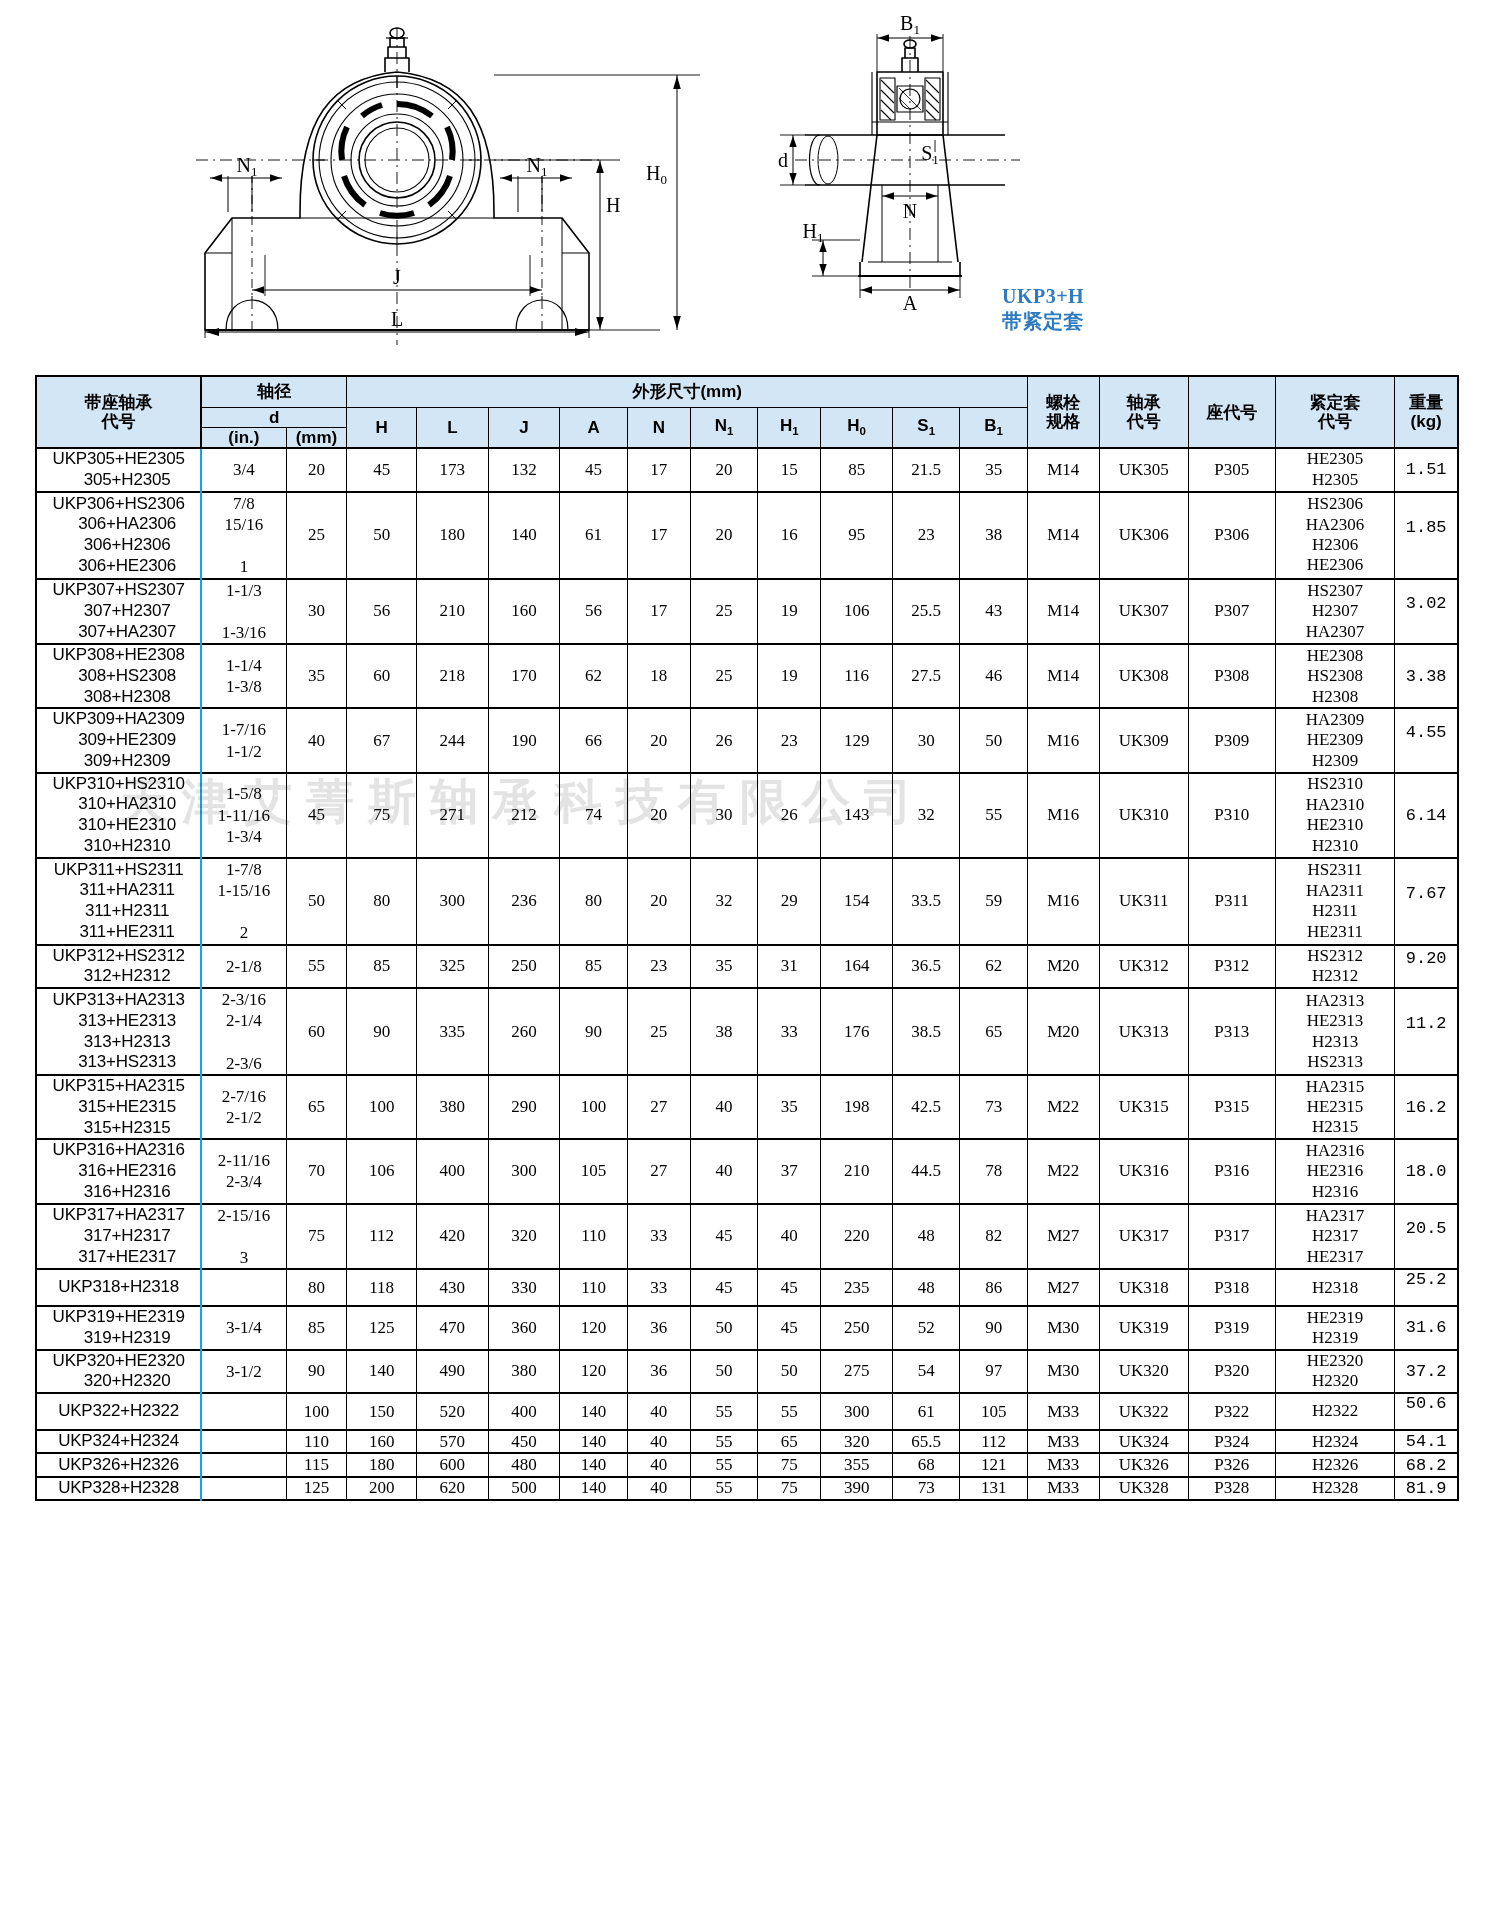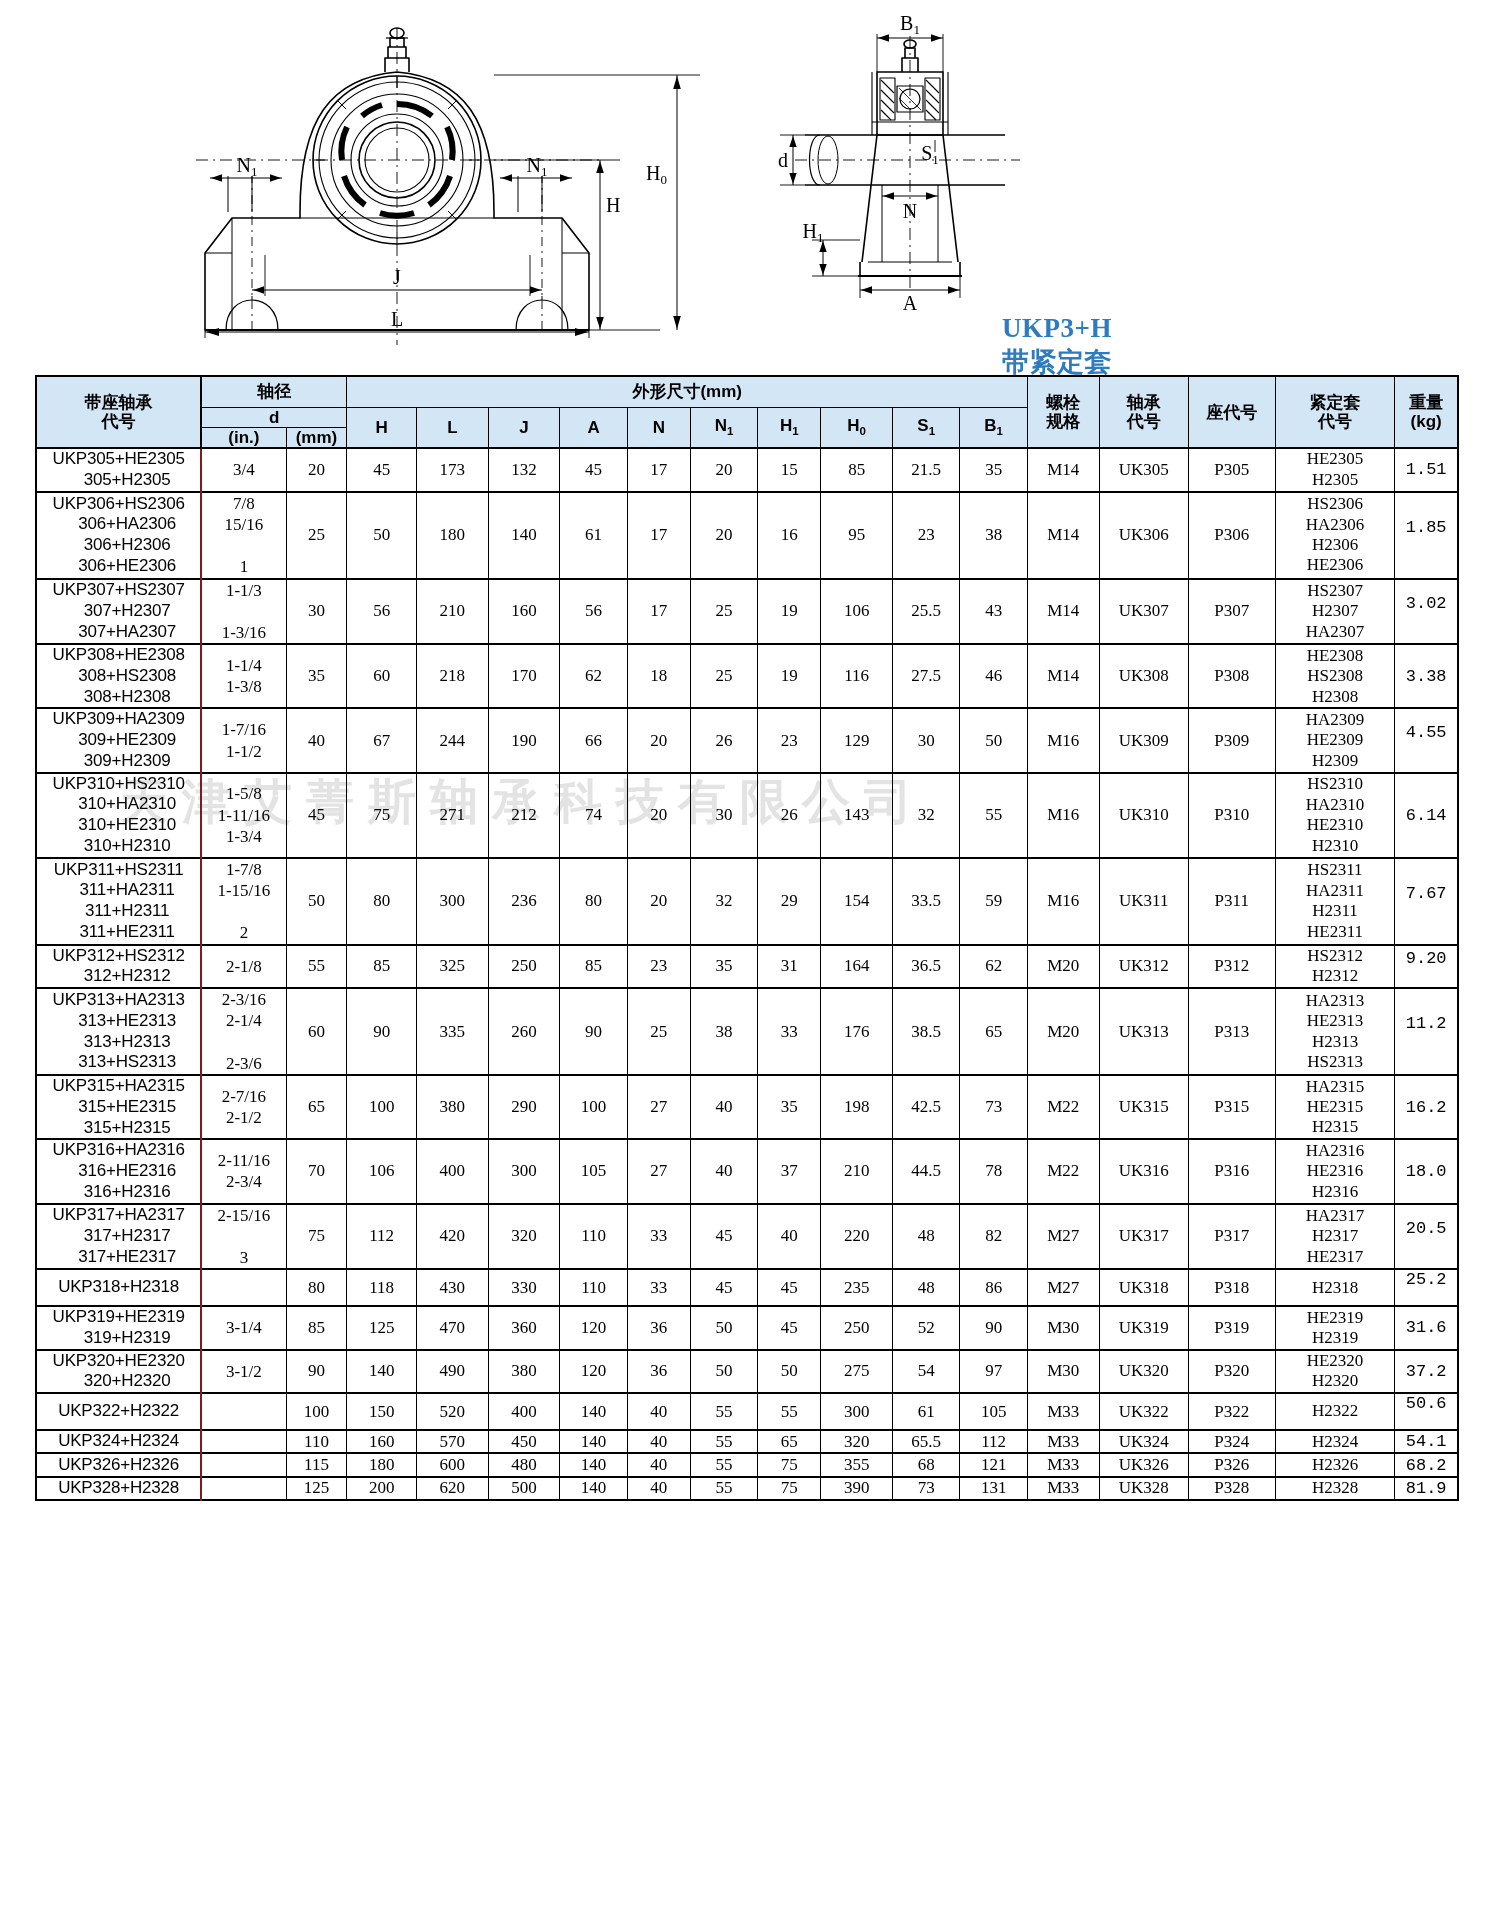--- a/index.html
+++ b/index.html
@@ -11,24 +11,24 @@
     overflow:hidden;
   }
   
   #drawing{
     position:absolute;left:0;top:0;width:1498px;height:360px;
   }
   #drawing svg{display:block;}
 
   .blue-label{
     position:absolute;
-    left:1002px;top:312px;
+    left:1002px;top:284px;
     color:#2f7bbf;
     font-family:"Liberation Serif", serif;
-    font-size:27px;
+    font-size:20px;
     font-weight:600;
     line-height:1.25;
     white-space:pre-line;
     letter-spacing:0.5px;
   }
 
   
   #watermark{
     position:absolute;
     left:120px;top:770px;
@@ -92,21 +92,21 @@
     font-size:17px;
     font-weight:400;
   }
   .sub{font-size:0.68em;vertical-align:sub;}
 
   
   #table-wrap{border:0;}
   table.spec{border:2.5px solid #000;}
   table.spec thead tr:last-child th{border-bottom:2.5px solid #000;}
   table.spec td.group-sep, table.spec tr.rowgrp > td{border-top:2px solid #000;}
-  table.spec td.col-desig{border-right:2px solid #7f1d1d;border-radius:13px;}
+  table.spec td.col-desig{border-right:2px solid #0ea5e9;border-radius:13px;}
   table.spec th.col-desig{border-right:2px solid #000;}
 
   
   td.desig{
     text-align:left;
     font-family:"Liberation Sans", sans-serif;
     font-size:17.5px;
     font-weight:400;
     line-height:1.22;
     padding:3px 2px 3px 3px;

